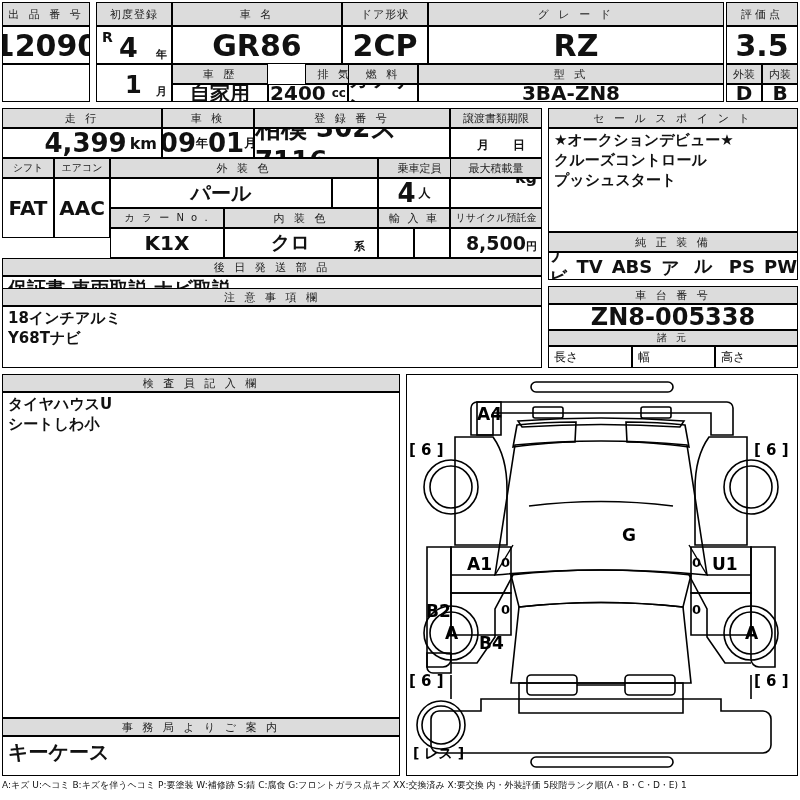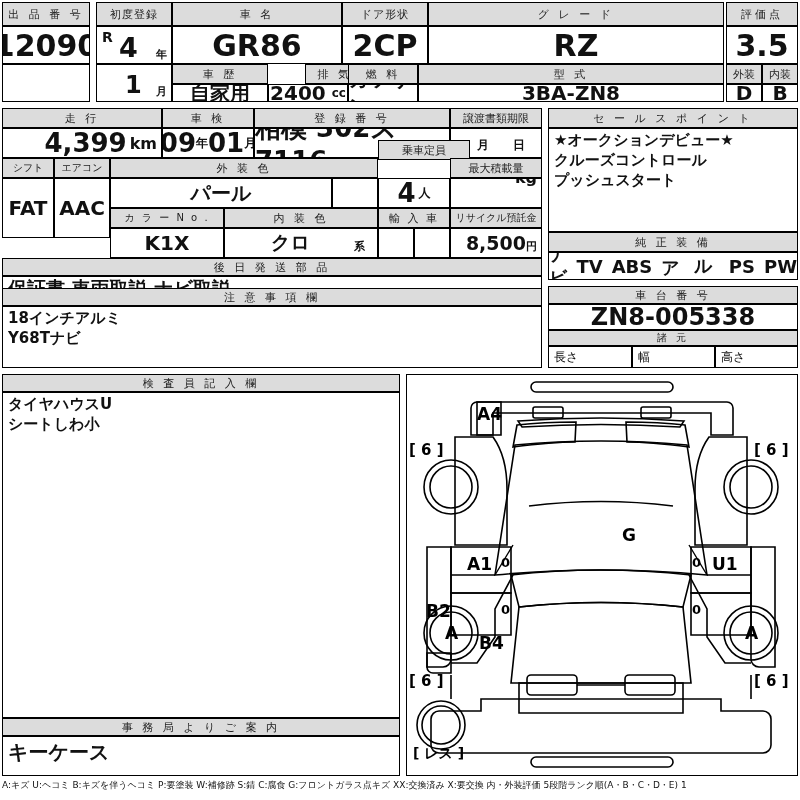--- a/index.html
+++ b/index.html
@@ -181,21 +181,21 @@
     </div>
 
   <div class="c hdr" style="left:110px;top:158px;width:268px;height:20px;">
       <span>外 装 色</span>
     </div>
   <div class="c" style="left:110px;top:178px;width:222px;height:30px;">
       <span class="med">パール</span>
     </div>
   <div class="c" style="left:332px;top:178px;width:46px;height:30px;"></div>
 
-  <div class="c hdr ns" style="left:378px;top:140px;width:92px;height:20px;font-size:11px;">
+  <div class="c hdr ns" style="left:378px;top:158px;width:83px;height:20px;font-size:11px;">
       <span>乗車定員</span>
     </div>
   <div class="c" style="left:378px;top:178px;width:72px;height:30px;">
     <span class="big2">4</span>
       <span style="font-size:12px;font-weight:bold;margin-left:3px;">人</span>
   </div>
 
   <div class="c hdr ns" style="left:450px;top:158px;width:92px;height:20px;font-size:11px;">
       <span>最大積載量</span>
     </div>

